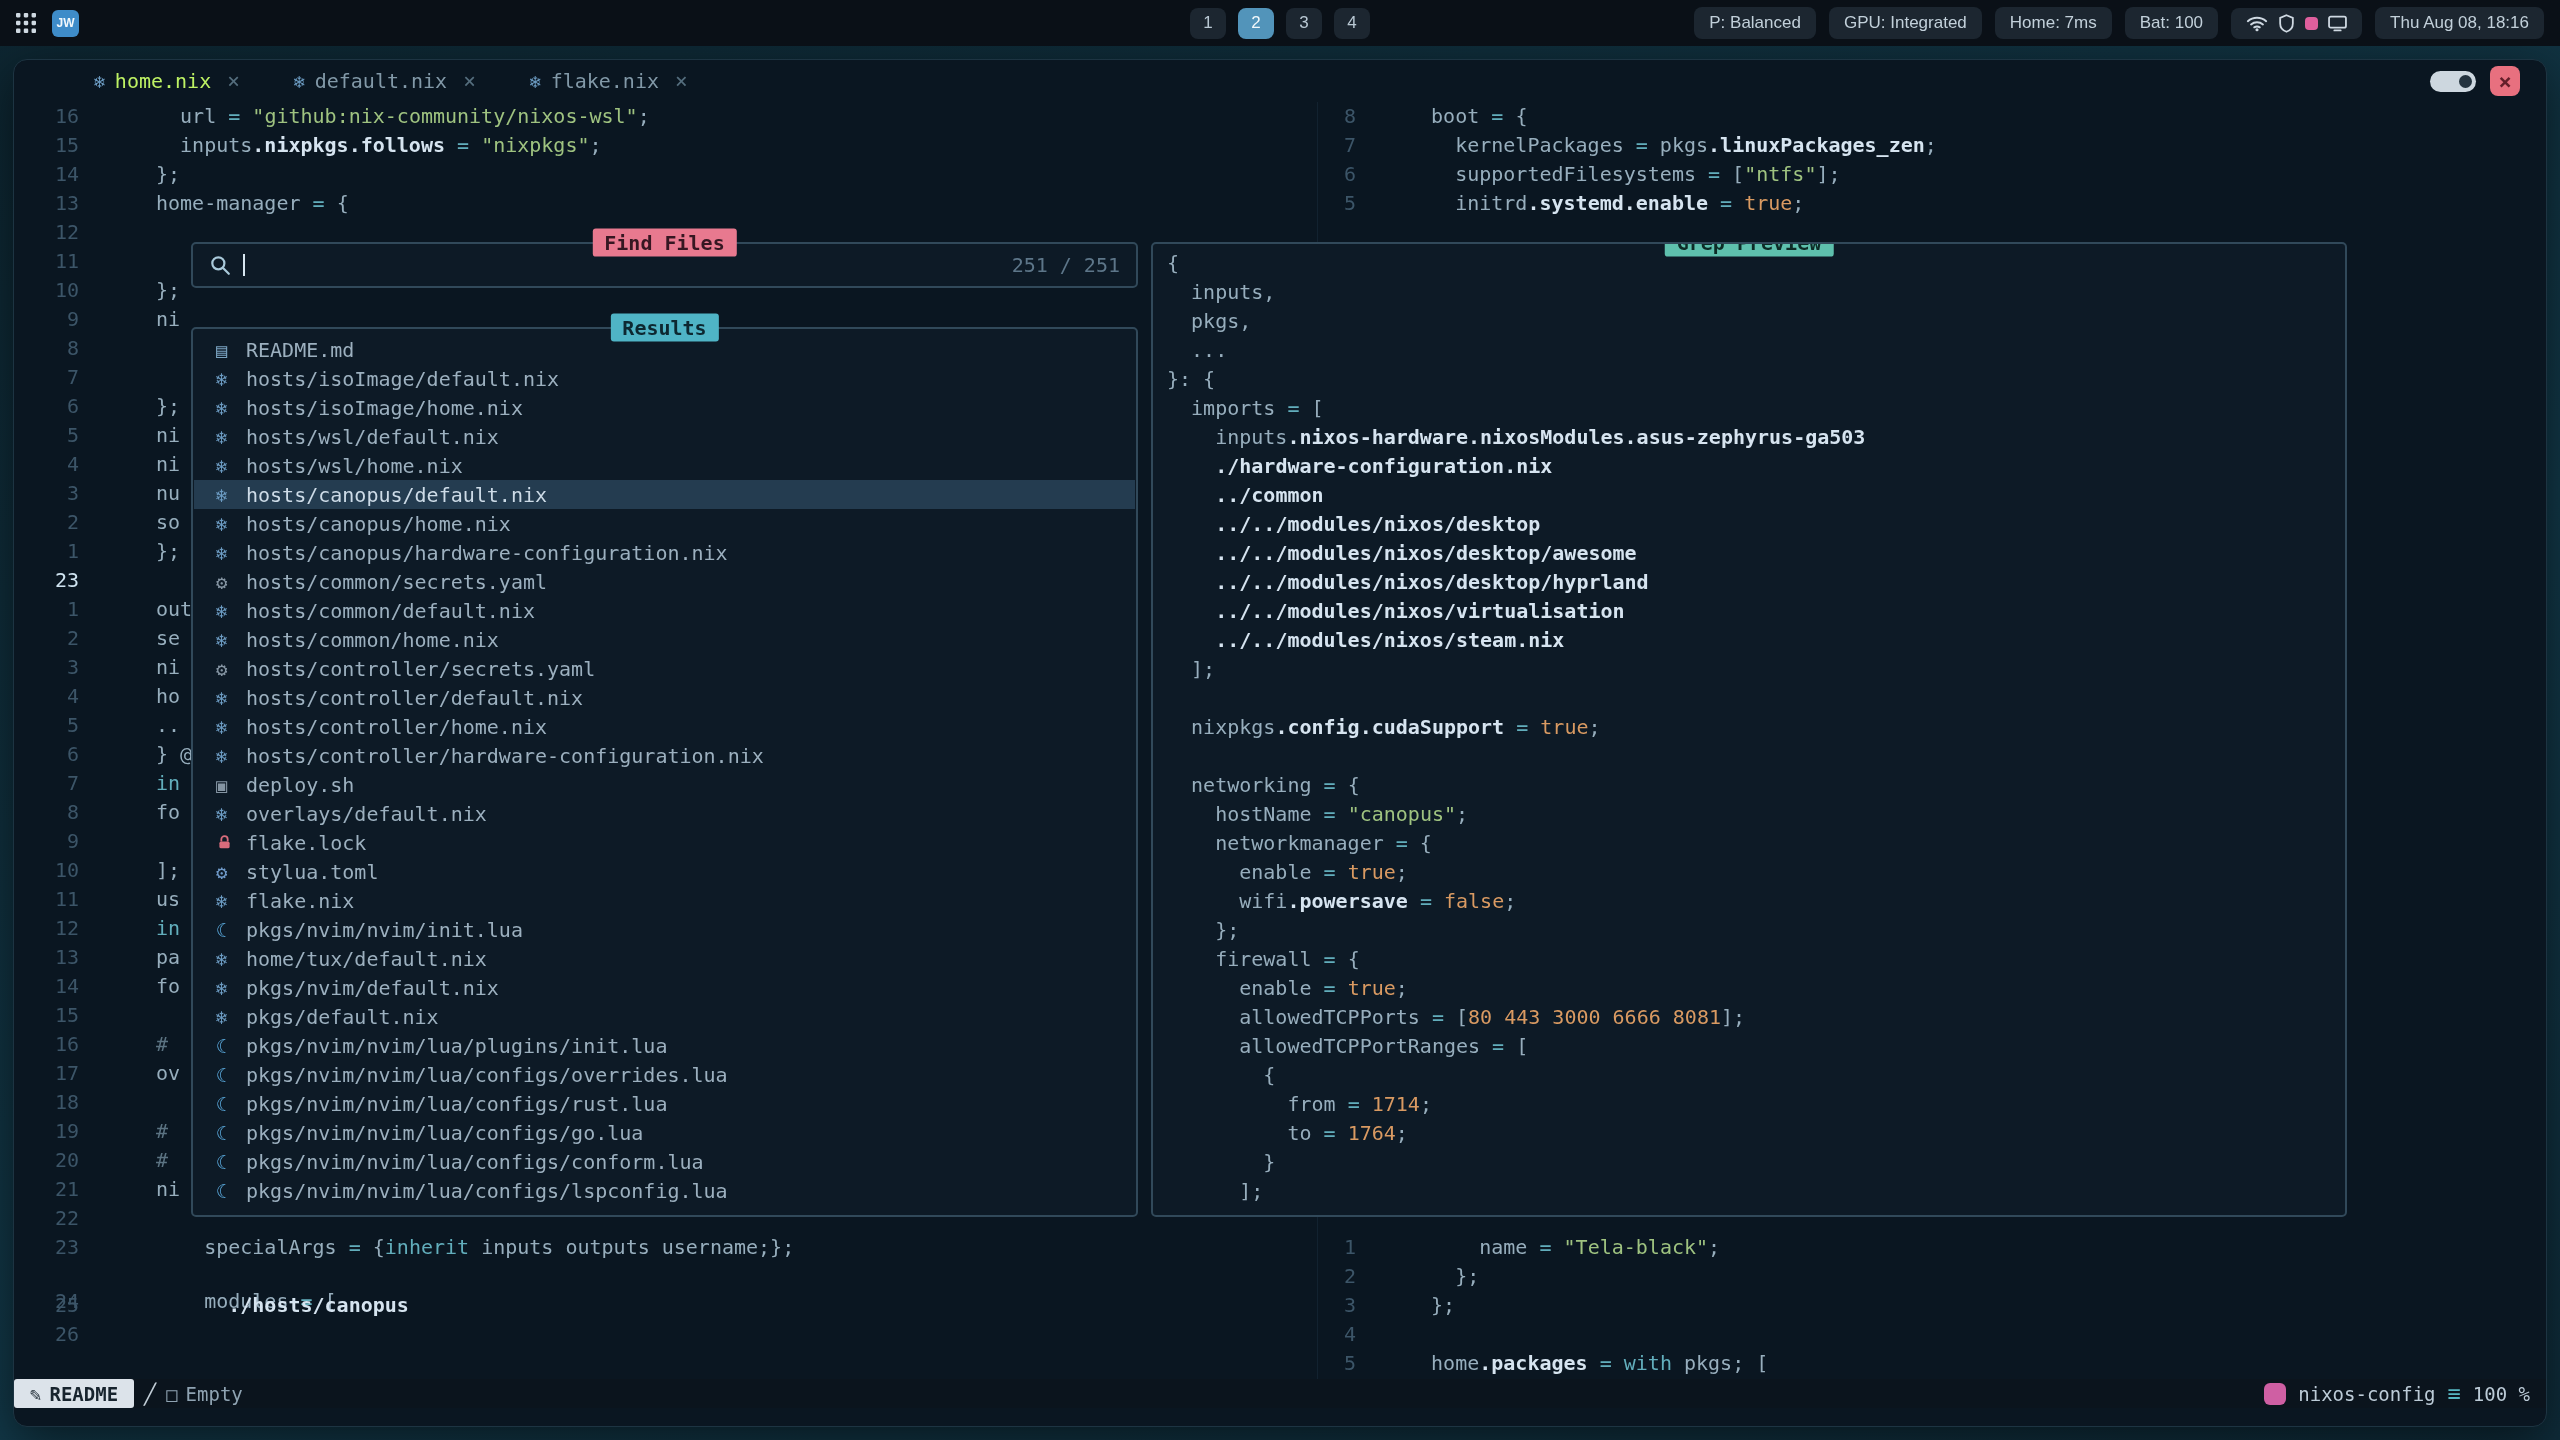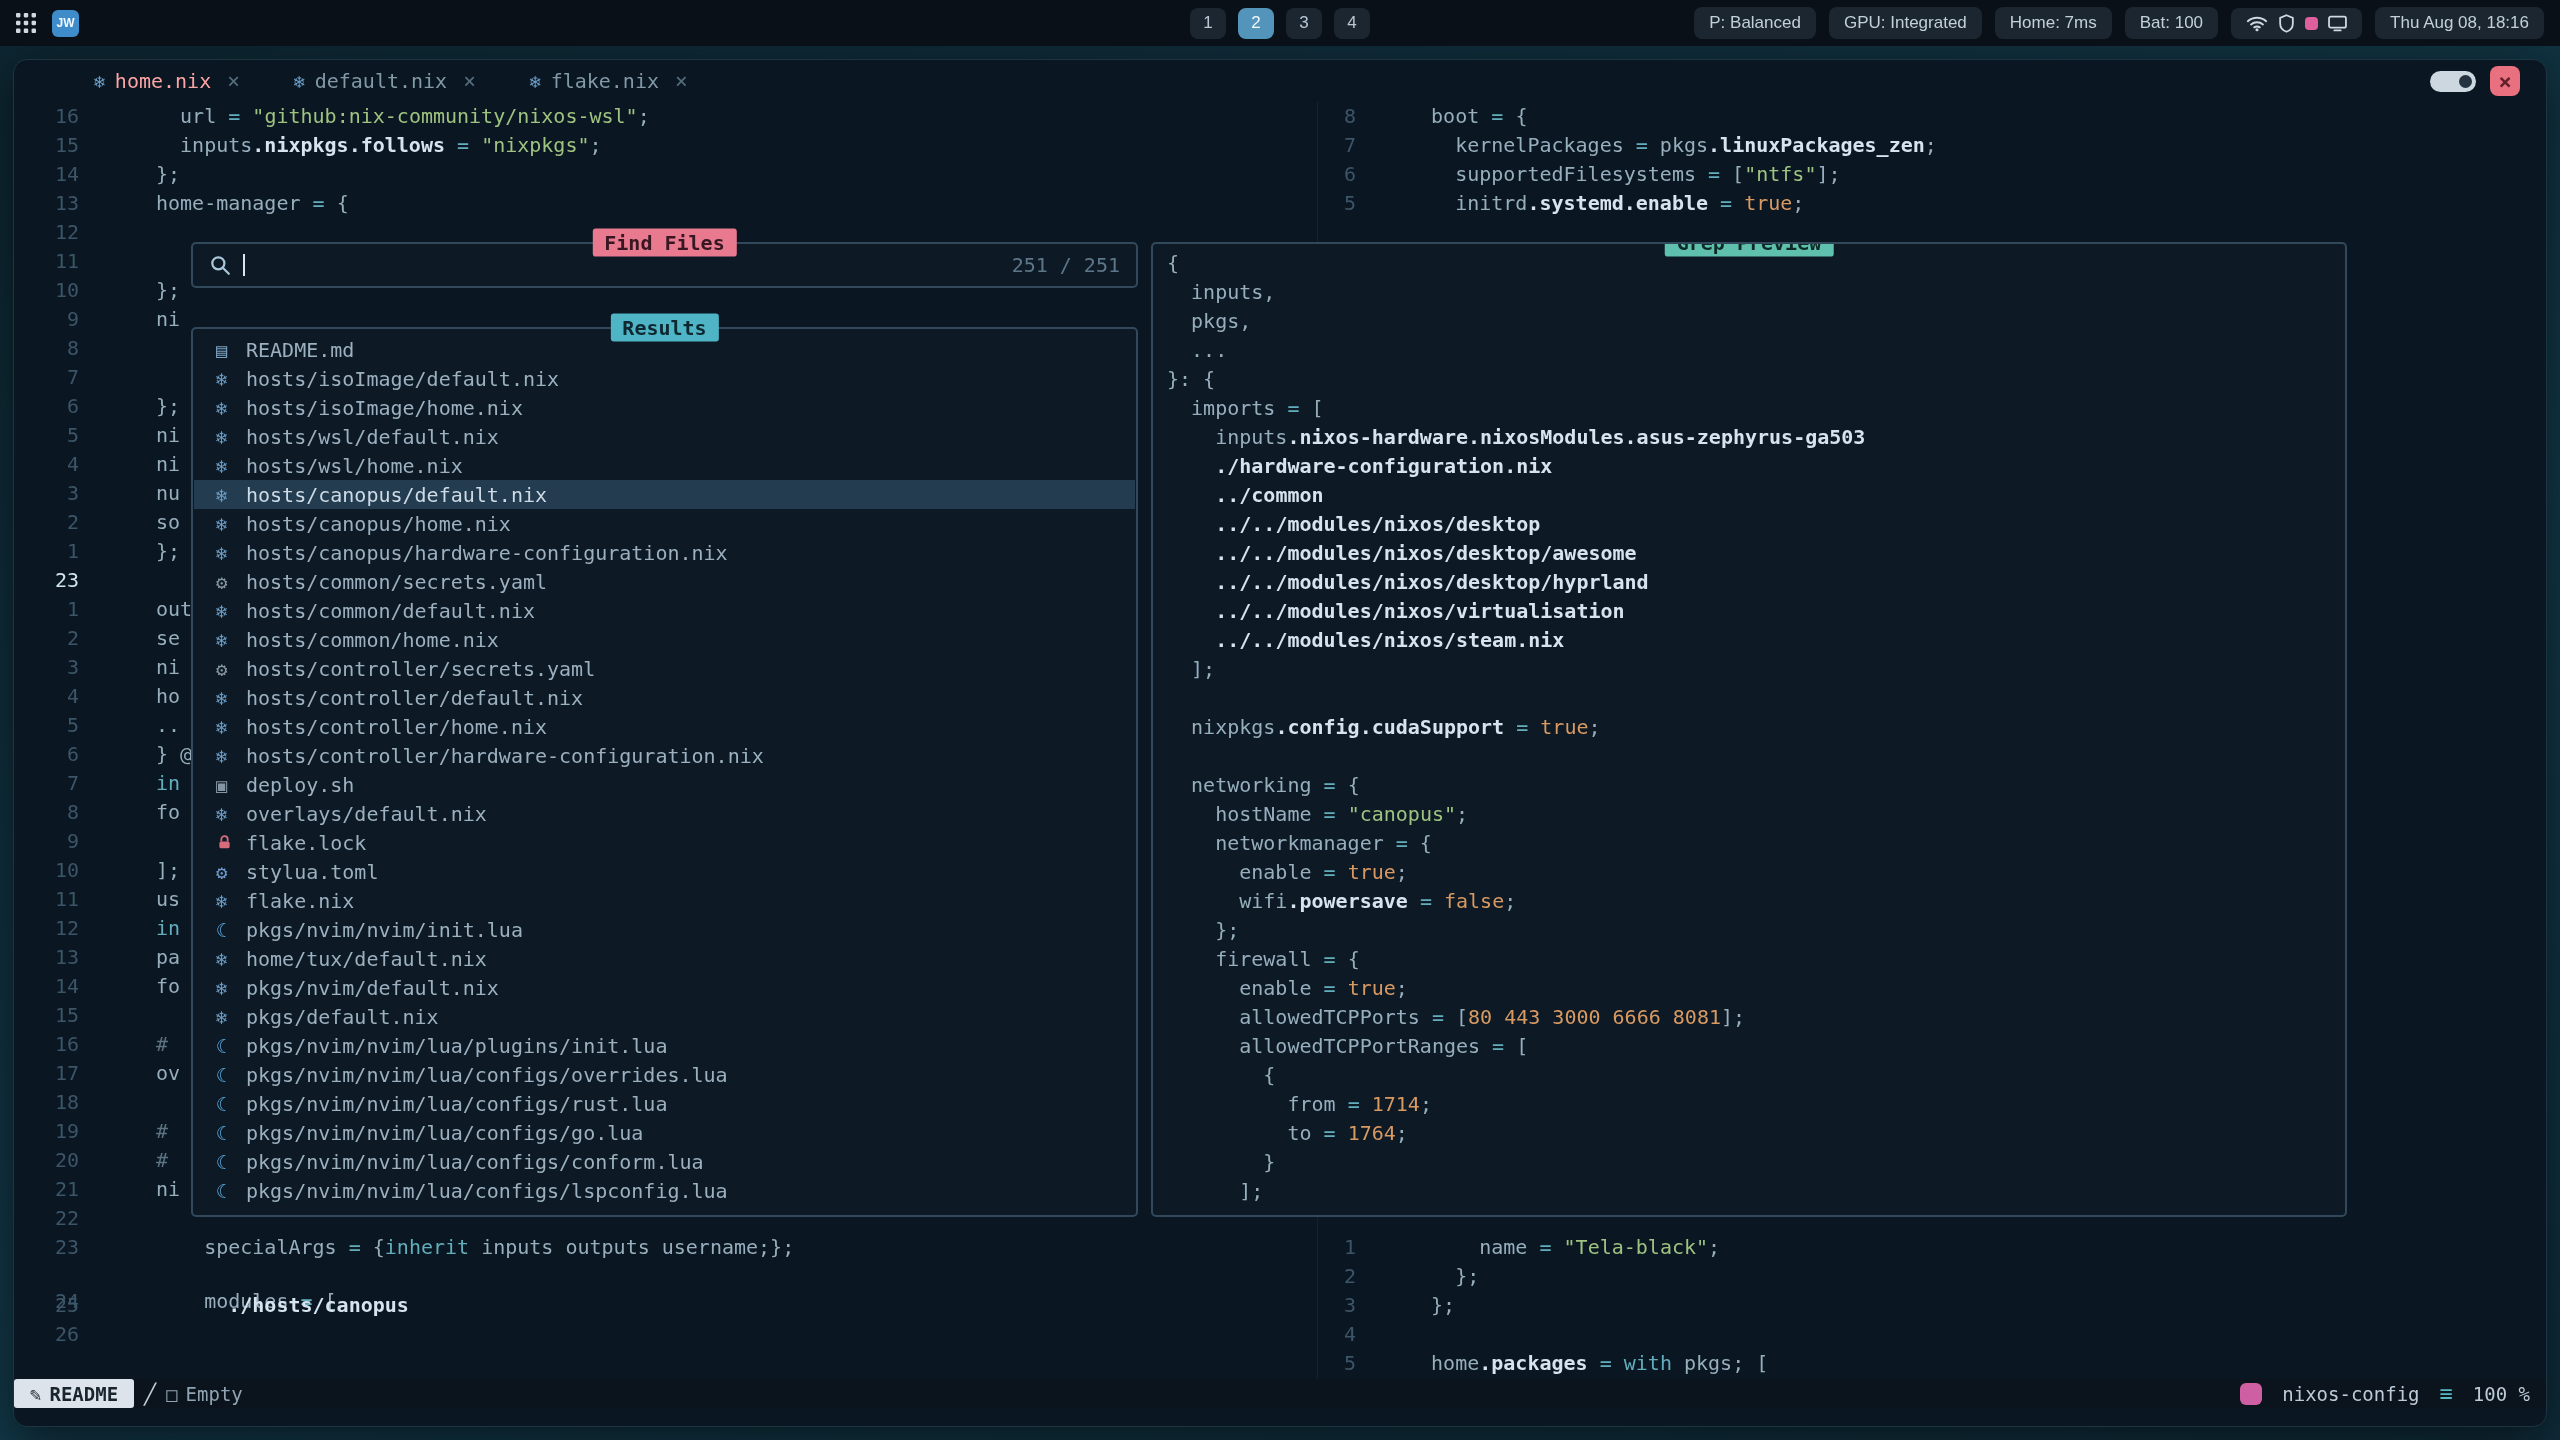--- a/index.html
+++ b/index.html
@@ -29,21 +29,21 @@
     display:flex;align-items:center;gap:10px;white-space:nowrap;}
   .rec-dot{width:13px;height:13px;border-radius:4px;background:#df5f9d;display:inline-block;}
   
   .window{position:absolute;left:13px;top:59px;width:2534px;height:1368px;background:#0a1621;
     border:1px solid #1d3442;border-radius:14px;box-sizing:border-box;z-index:1;
     box-shadow:0 14px 50px rgba(0,0,0,.55);}
   .tabbar{position:absolute;top:0;left:0;right:0;height:42px;display:flex;align-items:center;}
   #tabs{display:flex;gap:10px;padding-left:58px;}
   .tab{display:flex;align-items:center;gap:10px;padding:0 22px;height:42px;font-size:20px;color:#7e93a2;}
   .tab .tlabel{color:#8299a8;}
-  .tab.active .tlabel{color:#fca5a5;}
+  .tab.active .tlabel{color:#bef264;}
   .tnix{color:var(--icon-nix);font-size:18px;}
   .tclose{color:#546d7d;font-size:21px;margin-left:6px;}
   .win-controls{position:absolute;right:26px;top:6px;display:flex;align-items:center;gap:14px;}
   .toggle{width:46px;height:21px;border-radius:11px;background:#cdd7df;position:relative;display:inline-block;}
   .toggle .knob{position:absolute;right:4px;top:4px;width:13px;height:13px;border-radius:7px;background:#24333f;}
   .close-btn{width:30px;height:30px;border-radius:8px;background:#e8707f;color:#641f2a;
     display:flex;align-items:center;justify-content:center;font-size:22px;font-weight:bold;}
   
   .editor{position:absolute;top:42px;left:0;right:0;bottom:47px;overflow:hidden;}
   .pane{position:absolute;top:0;bottom:0;}
@@ -64,21 +64,21 @@
   .hp{color:#d6e4f0;font-weight:bold;}
   .ho,.hk{color:var(--teal);}
   .hc{color:#5b7382;}
   
   .statusline{position:absolute;left:0;right:0;bottom:18px;height:29px;background:#0b141d;
     display:flex;align-items:center;font-size:19px;color:#9db1c0;}
   .mode-badge{height:29px;display:flex;align-items:center;gap:8px;background:#dce3ea;color:#18242e;
     font-weight:bold;padding:0 16px;border-radius:3px;}
   .sl-sep{color:#c3cfd8;margin:0 10px;font-size:20px;}
   .buf{display:flex;align-items:center;gap:8px;color:#8fa3b2;}
-  .sl-right{margin-left:auto;display:flex;align-items:center;gap:20px;padding-right:16px;color:#bccbd7;}
+  .sl-right{margin-left:auto;display:flex;align-items:center;gap:12px;padding-right:16px;color:#bccbd7;}
   .proj-icon{width:22px;height:22px;border-radius:6px;background:#cf5fa3;display:inline-block;}
   .lines-icon{color:#57b7c2;font-size:22px;}
   
   .fbox{position:absolute;background:#0d1a26;border:2px solid #31495a;border-radius:5px;
     box-sizing:border-box;z-index:5;}
   .prompt-box{left:191px;top:242px;width:947px;height:46px;display:flex;align-items:center;padding:0 16px;}
   .results-box{left:191px;top:327px;width:947px;height:890px;}
   .preview-box{left:1151px;top:242px;width:1196px;height:975px;overflow:hidden;}
   .box-badge{position:absolute;left:50%;top:0;transform:translate(-50%,-55%);
     font-size:20px;padding:2px 12px;border-radius:3px;white-space:nowrap;font-weight:bold;}

